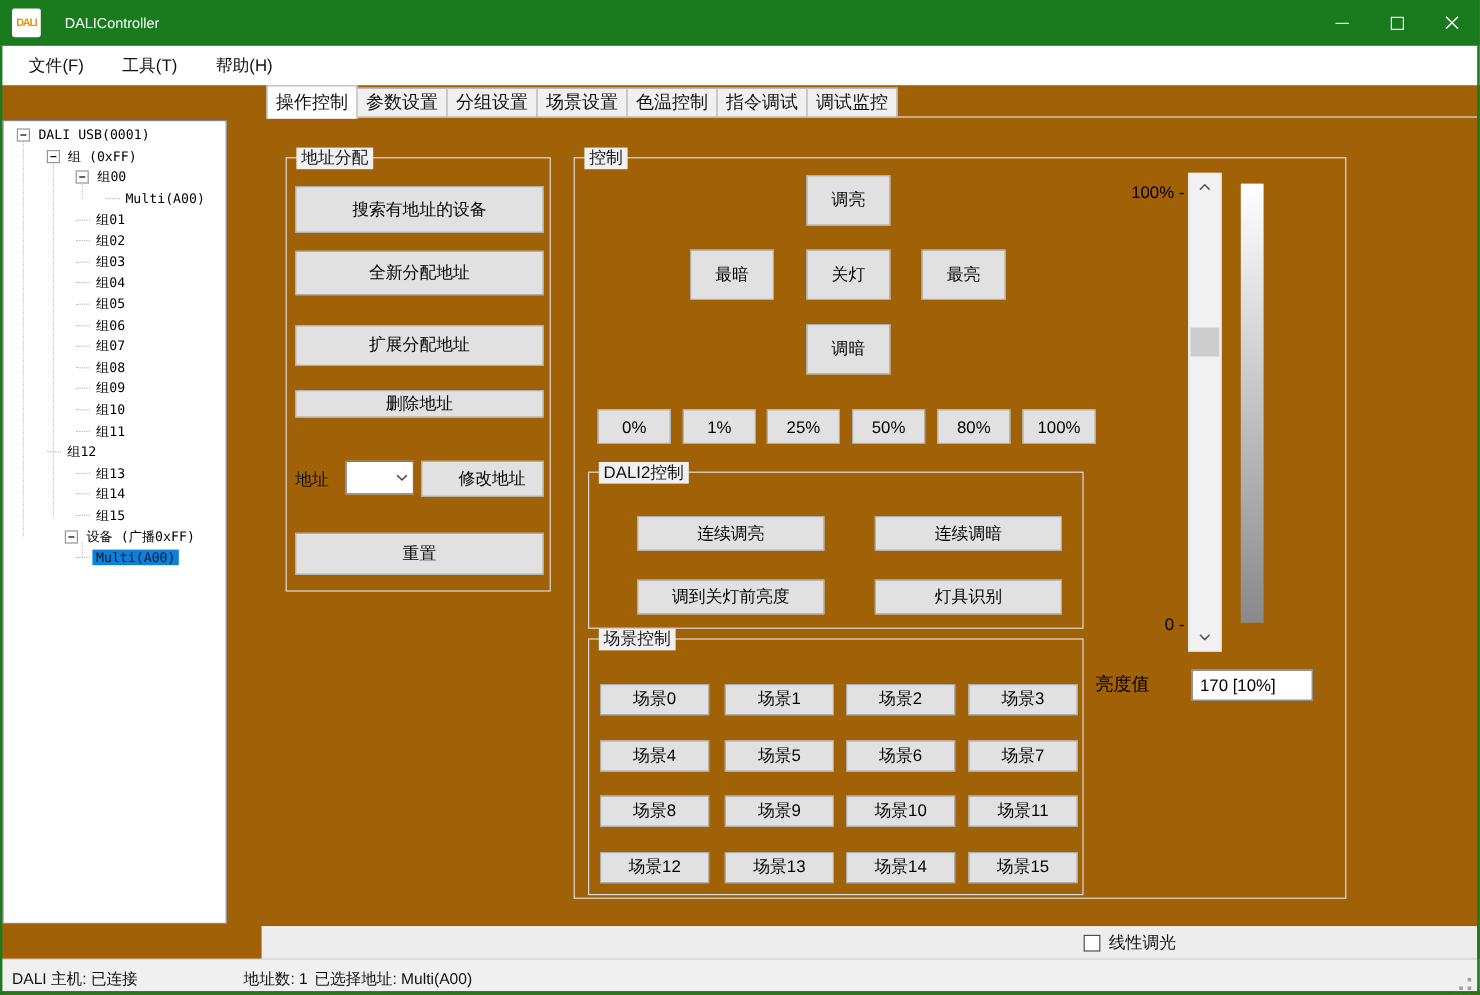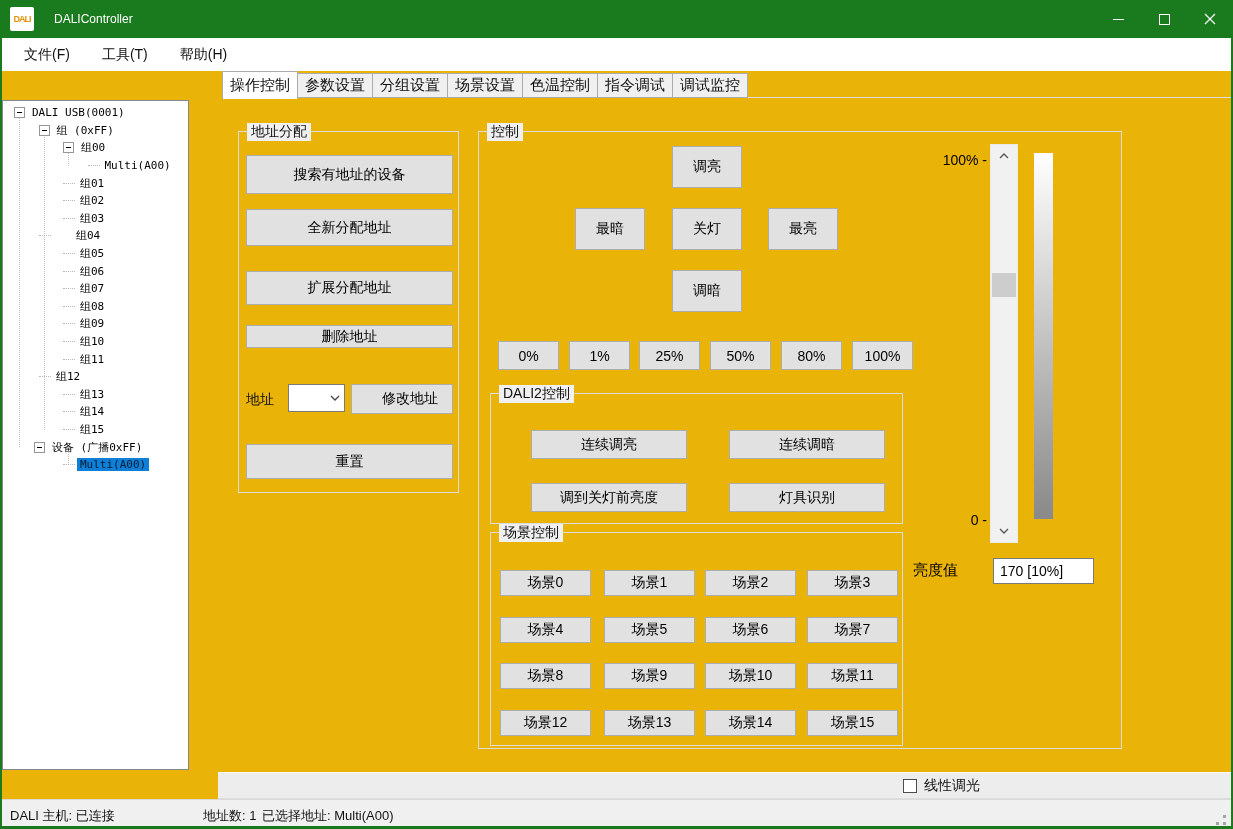--- a/index.html
+++ b/index.html
@@ -1,17 +1,17 @@
 <!DOCTYPE html>
 <html><head>
 <meta charset="utf-8">
 <style>
   * { margin:0; padding:0; box-sizing:border-box; }
   body { background:#444; font-family:"Liberation Sans","DejaVu Sans",sans-serif; }
-  .window { position:relative; width:1233px; height:829px; background:#eab308; overflow:hidden;
+  .window { position:relative; width:1233px; height:829px; background:#a16207; overflow:hidden;
             font-family:"Liberation Sans","DejaVu Sans",sans-serif; }
 
   
   .edge { position:absolute; background:#1a7b1e; z-index:50; }
   .edge-l { left:0; top:38px; width:2px; bottom:0; }
   .edge-r { right:0; top:38px; width:2px; bottom:0; }
   .edge-b { left:0; bottom:0; width:100%; height:3px; }
 
   
   .titlebar { position:absolute; left:0; top:0; width:100%; height:38px; background:#1a7b1e;
@@ -219,21 +219,21 @@
         <div class="tree-row" style="padding-left: 60px;">
 
         <span class="stub"></span>
         <span class="tree-label">组02</span>
       </div>
         <div class="tree-row" style="padding-left: 60px;">
 
         <span class="stub"></span>
         <span class="tree-label">组03</span>
       </div>
-        <div class="tree-row" style="padding-left: 36px; gap: 20px;">
+        <div class="tree-row" style="padding-left: 60px;">
 
         <span class="stub"></span>
         <span class="tree-label">组04</span>
       </div>
         <div class="tree-row" style="padding-left: 60px;">
 
         <span class="stub"></span>
         <span class="tree-label">组05</span>
       </div>
         <div class="tree-row" style="padding-left: 60px;">
@@ -279,21 +279,21 @@
         <div class="tree-row" style="padding-left: 60px;">
 
         <span class="stub"></span>
         <span class="tree-label">组14</span>
       </div>
         <div class="tree-row" style="padding-left: 60px;">
 
         <span class="stub"></span>
         <span class="tree-label">组15</span>
       </div>
-        <div class="tree-row" style="padding-left: 31px;">
+        <div class="tree-row" style="padding-left: 51px;">
         <span class="expander"></span>
 
         <span class="tree-label">设备 (广播0xFF)</span>
       </div>
         <div class="tree-row selected" style="padding-left: 60px;">
 
         <span class="stub"></span>
         <span class="tree-label">Multi(A00)</span>
       </div>
       </div>

